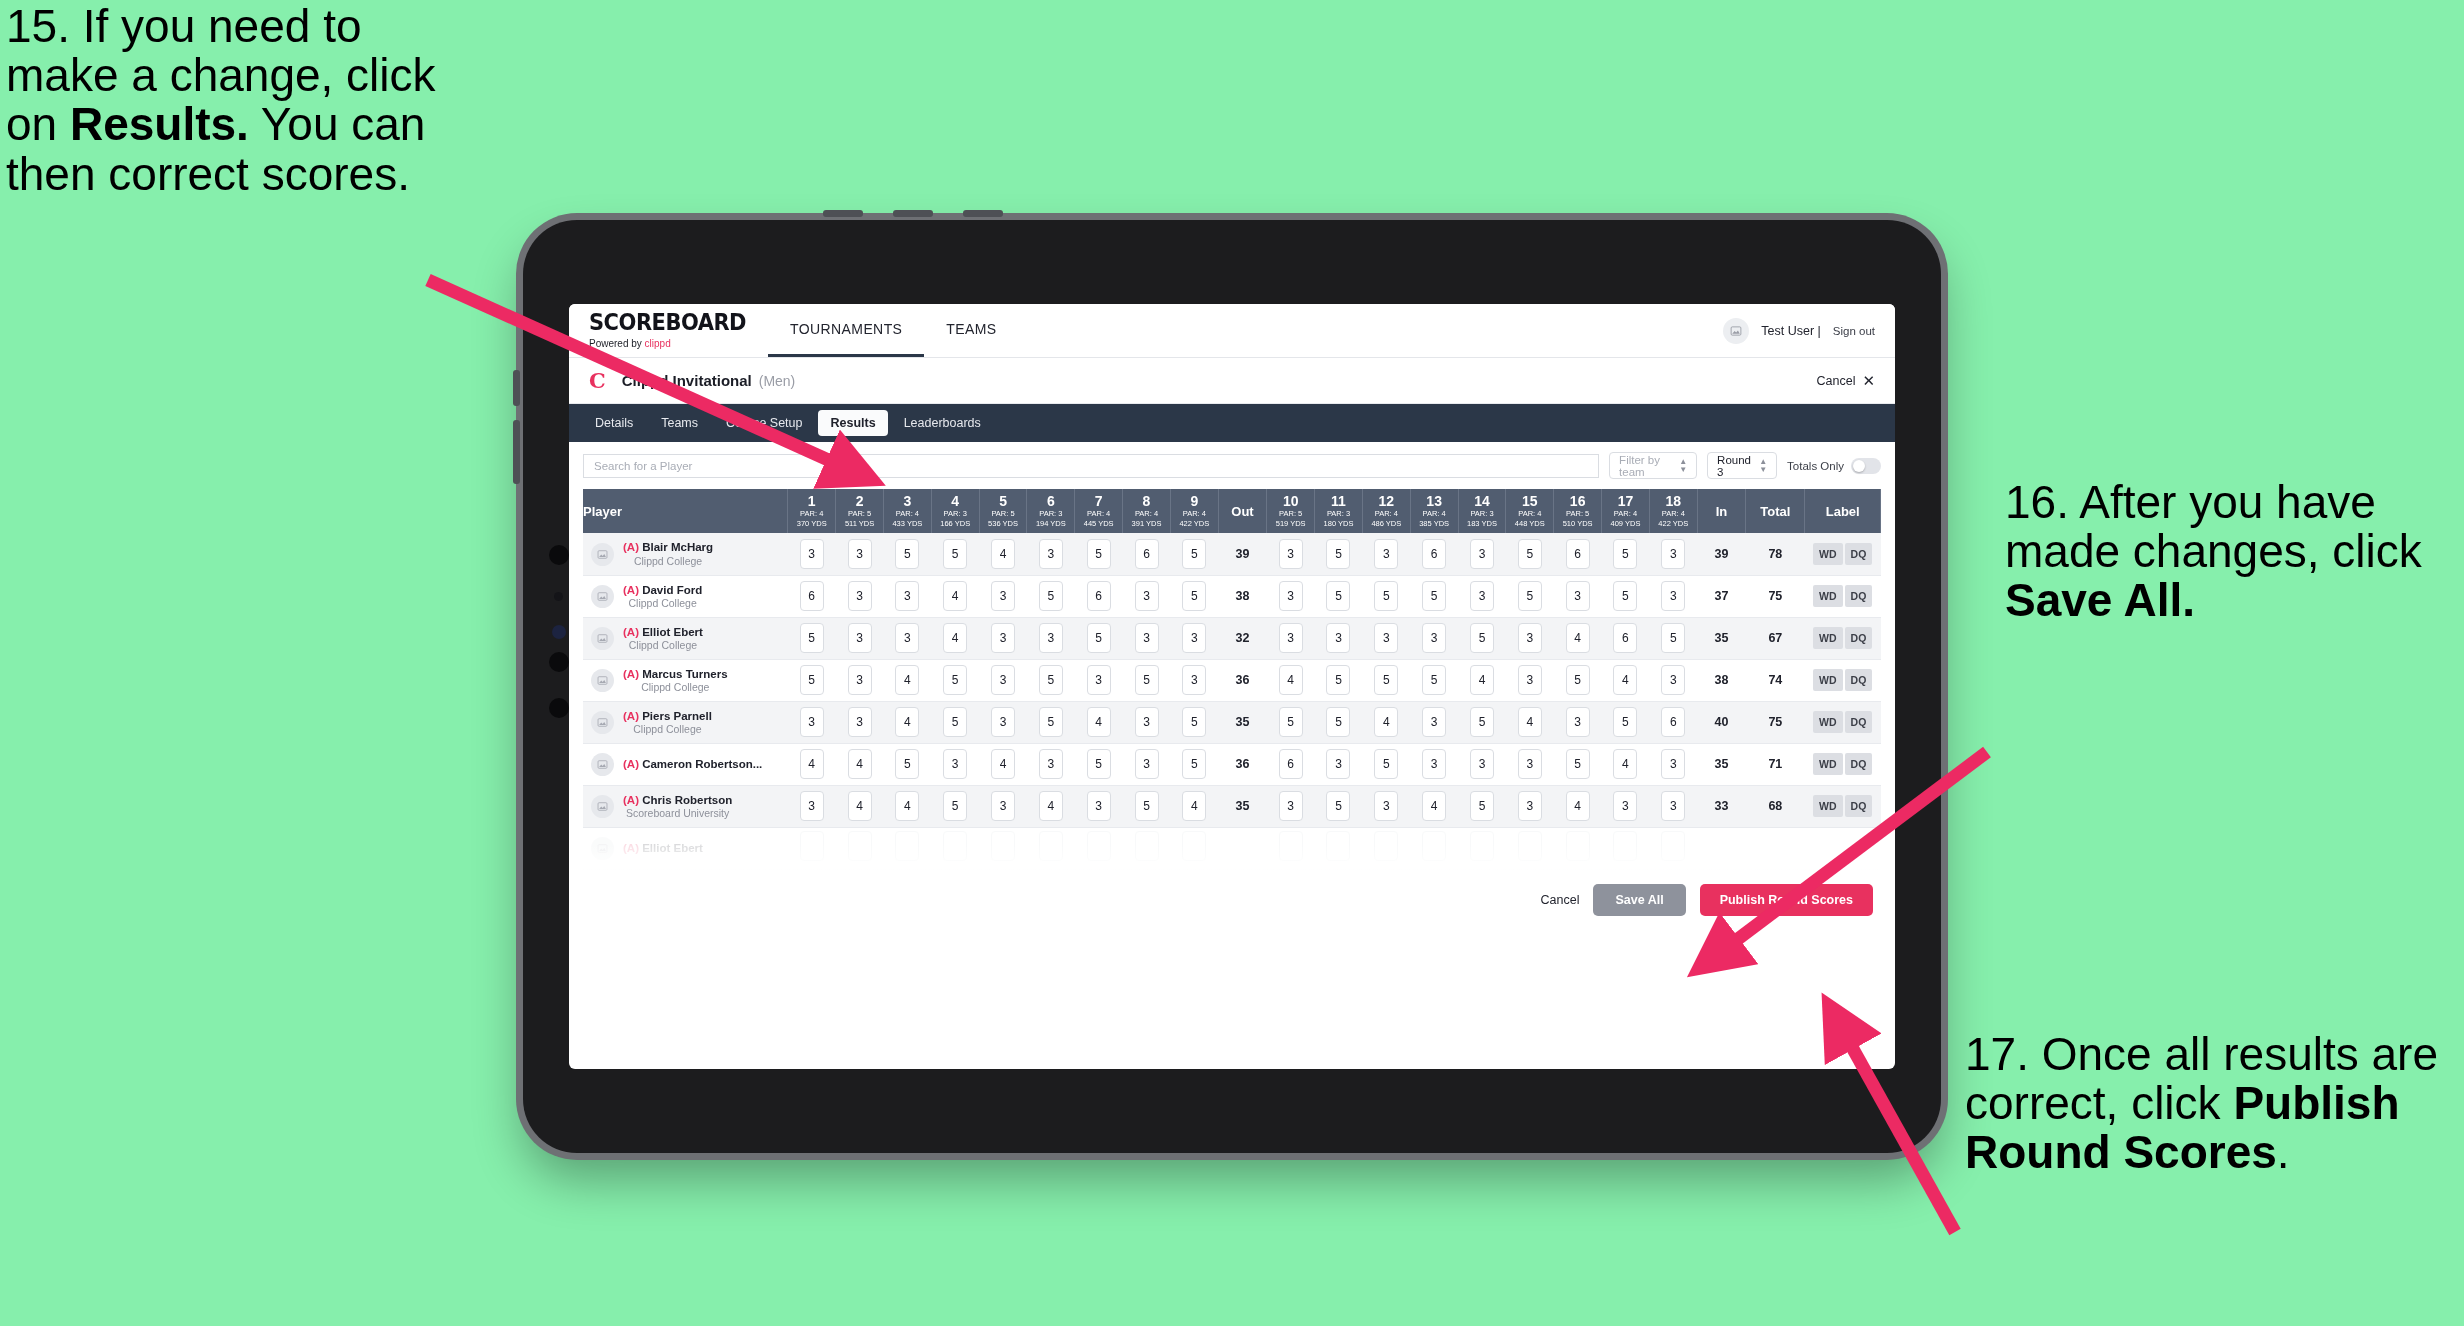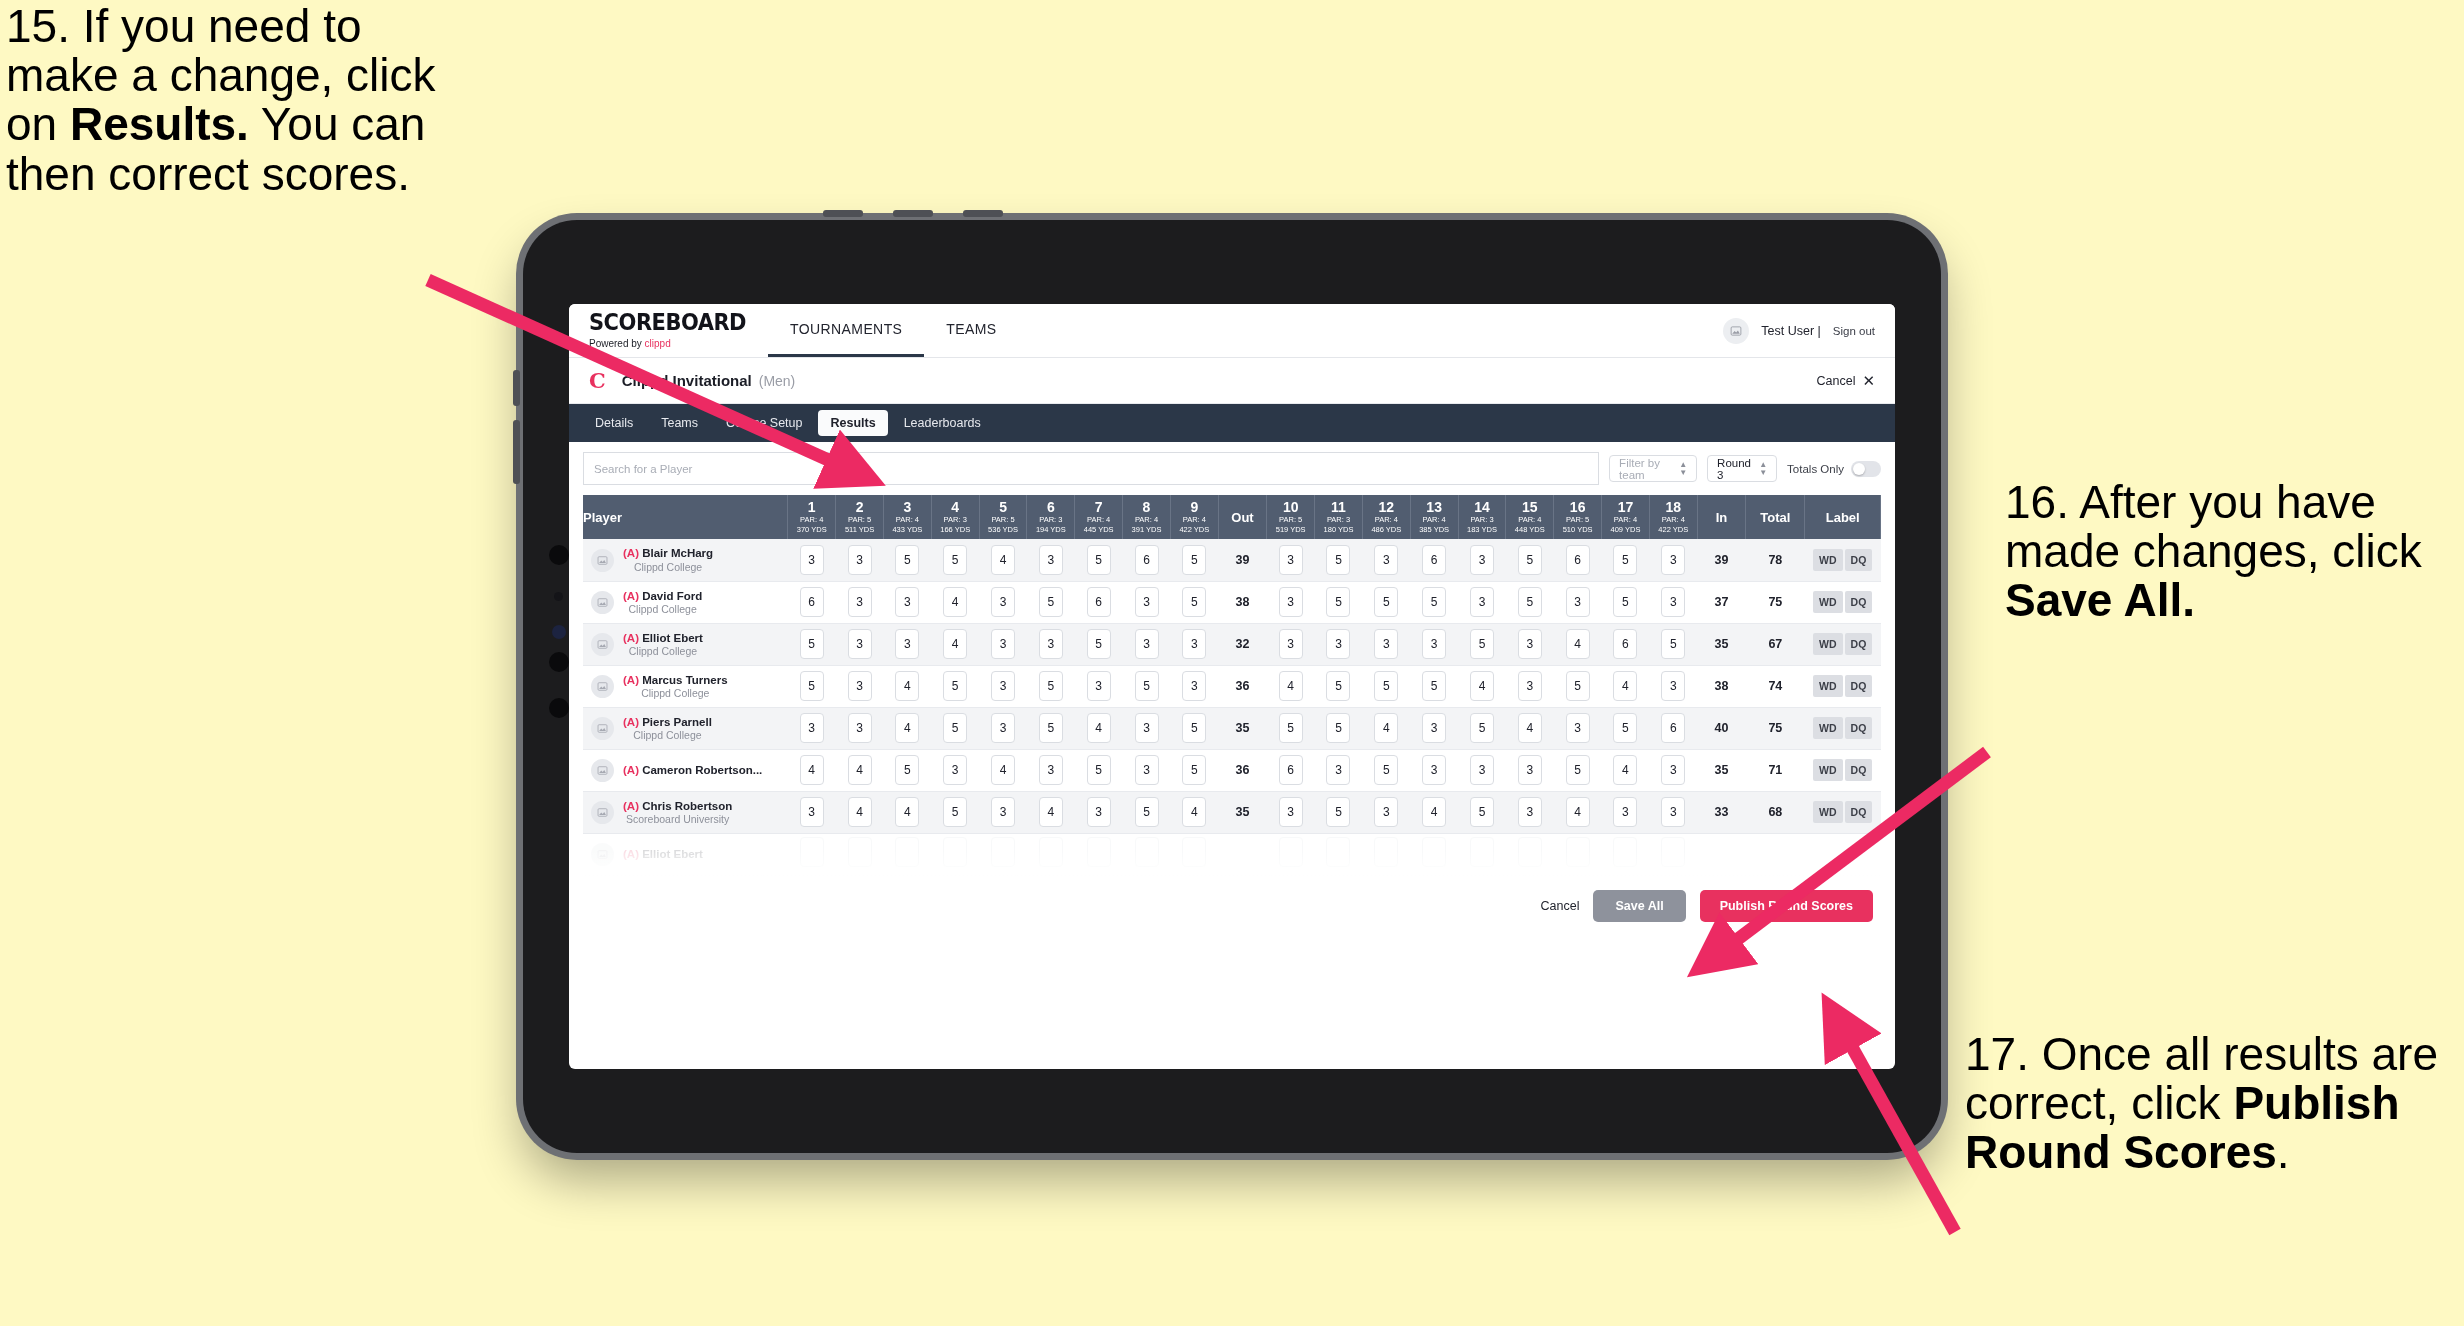--- a/index.html
+++ b/index.html
@@ -2,21 +2,21 @@
 <html><head>
 <meta charset="utf-8">
 <style>
   * { box-sizing: border-box; margin: 0; padding: 0; }
   html, body {
     width: 2464px; height: 1326px;
     background: #ffffff;
     font-family: "Liberation Sans", sans-serif;
     overflow: hidden;
   }
-  #stage { position: relative; width: 2464px; height: 1326px; background:#fef9c3; }
+  #stage { position: relative; width: 2464px; height: 1326px; background:#86efac; }
 
   
   .caption {
     position: absolute;
     font-family: "Liberation Sans", sans-serif;
     font-size: 46px;
     line-height: 1.07;
     color: #000;
     font-weight: 400;
   }
@@ -99,21 +99,21 @@
   #cancel-x .xg { font-size:15px; }
 
   
   #tabbar { display:flex; align-items:center; height:38px; background:#2b3748; padding:0 14px; gap:4px; }
   .tab { font-size:12.5px; color:#e7e9ee; padding:6px 12px; border-radius:4px; cursor:pointer; }
   .tab.active { background:#fafbfc; color:#20222c; font-weight:600; }
 
   
   #filterbar { display:flex; align-items:center; gap:10px; padding:10px 14px; background:#fff; }
   #search-input {
-    flex:1; height:33px; border:1px solid #dadde2; border-radius:0;
+    flex:1; height:24px; border:1px solid #dadde2; border-radius:0;
     font-size:11.5px; color:#3c3f48; padding:0 10px; background:#fff;
     font-family:"Liberation Sans", sans-serif;
   }
   #search-input::placeholder { color:#a9adb6; }
   .select-box {
     height:27px; border:1px solid #dadde2; border-radius:4px; background:#fff;
     display:flex; align-items:center; justify-content:space-between; gap:4px;
     padding:0 9px; font-size:11.5px; cursor:pointer;
   }
   #team-filter { width:88px; color:#a9adb6; }

